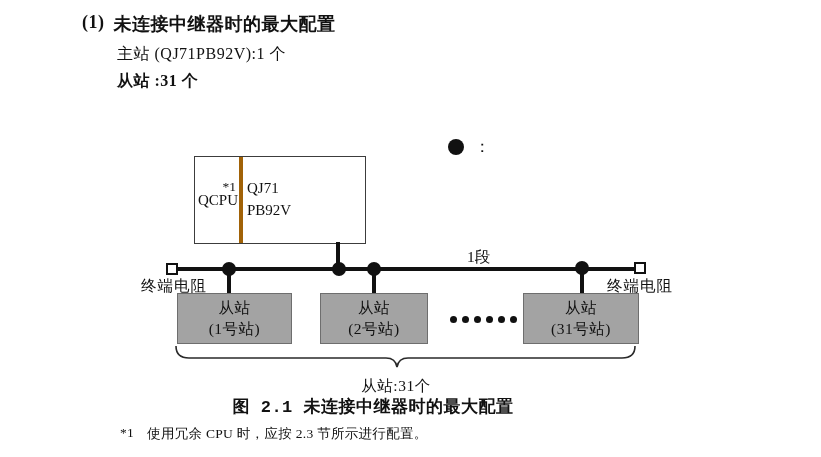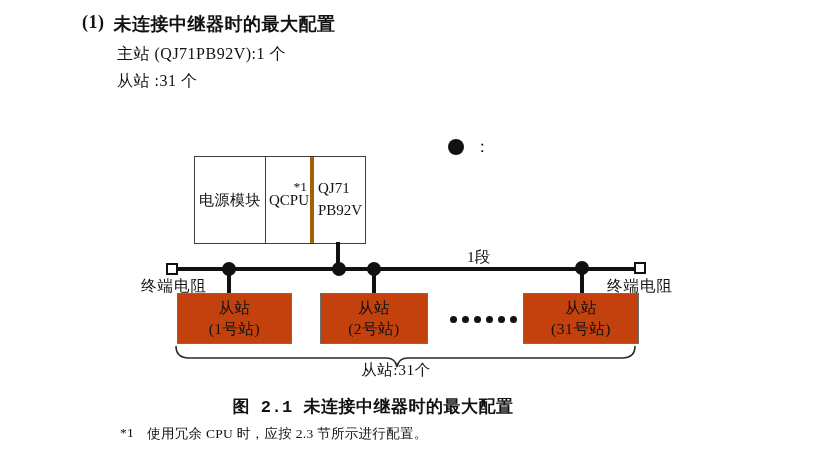--- a/index.html
+++ b/index.html
@@ -8,21 +8,21 @@
     position:relative; width:821px; height:457px; background:#ffffff;
     font-family:"Liberation Serif","DejaVu Serif",serif; color:#111111;
     overflow:hidden;
   }
   .abs { position:absolute; }
 
   
   .heading { left:82px; top:12px; display:flex; gap:9px; font-size:18px; font-weight:bold; letter-spacing:0.5px; }
   .body-line { left:117px; font-size:16px; letter-spacing:0.5px; }
   .body-line.l1 { top:44px; }
-  .body-line.l2 { top:71px; }
+  .body-line.l2 { top:71px;font-weight:bold; }
 
   
   .legend { left:448px; top:136px; display:flex; align-items:center; gap:10px; font-size:16.5px; letter-spacing:2px; }
   .legend-dot { width:16px; height:16px; border-radius:50%; background:#111; flex:0 0 auto; }
 
   
   .master-label { left:199px; top:134px; font-size:15px; letter-spacing:0.5px; }
   .master-box { left:194px; top:156px; width:172px; height:88px; border:1px solid #3c3c3c; display:flex; background:#fff; }
   .mcell { display:flex; align-items:center; justify-content:center; font-size:15px; }
   .mcell.power { flex:0 0 71px; border-right:1px solid #3c3c3c; letter-spacing:0.5px; }
@@ -44,34 +44,34 @@
   .d-s31 { left:575px; top:261px; }
   .term-sq { width:12px; height:12px; background:#fff; border:2px solid #111; }
   .sq-left { left:166px; top:263px; }
   .sq-right { left:634px; top:262px; }
   .term-label { font-size:15.5px; letter-spacing:1px; }
   .term-left { left:141px; top:276px; }
   .term-right { left:607px; top:276px; }
   .segment-label { left:447px; top:247px; font-size:15.5px;margin-left:20px; }
 
   
-  .slave-box { top:293px; height:51px; border:1px solid #6e6e6e; background:#c2410c;
+  .slave-box { top:293px; height:51px; border:1px solid #6e6e6e; background:#a3a3a3;
     display:flex; flex-direction:column; align-items:center; justify-content:center;
     font-size:15.5px; line-height:1.35; letter-spacing:0.5px; }
   .s1 { left:177px; width:115px; }
   .s2 { left:320px; width:108px; }
   .s31 { left:523px; width:116px; }
 
   
   .ellipsis { left:450px; top:316px; display:flex; gap:5px; align-items:center; }
   .edot { width:7px; height:7px; border-radius:50%; background:#111; }
 
   
   .brace { left:170px; top:344px; }
-  .brace-label { left:320px; top:360px; width:152px; text-align:center; font-size:15.5px; letter-spacing:0.5px; }
+  .brace-label { left:320px; top:376px; width:152px; text-align:center; font-size:15.5px; letter-spacing:0.5px; }
   .caption { left:113px; top:395px; width:520px; text-align:center; font-size:17px; font-weight:bold; letter-spacing:0.5px;font-family:Liberation Mono, monospace; }
   .footnote { left:120px; top:425px; display:flex; gap:13px; font-size:13.5px; letter-spacing:0.3px; }
 </style>
 </head>
 <body>
 
 <div class="page">
 
   <div class="abs heading">
     <span>(1)</span>
@@ -79,21 +79,20 @@
   </div>
   <div class="abs body-line l1">主站 (QJ71PB92V):1 个</div>
   <div class="abs body-line l2">从站 :31 个</div>
 
   <div class="abs legend">
     <span class="legend-dot"></span>
     <span>：</span>
   </div>
 
   <div class="abs master-box">
-    <div class="mcell power">电源模块</div>
     <div class="mcell cpu">
       <span>QCPU</span>
       <span class="cpu-note">*1</span>
     </div>
     <div class="mcell module">
       <span>QJ71</span>
       <span>PB92V</span>
     </div>
   </div>
 

